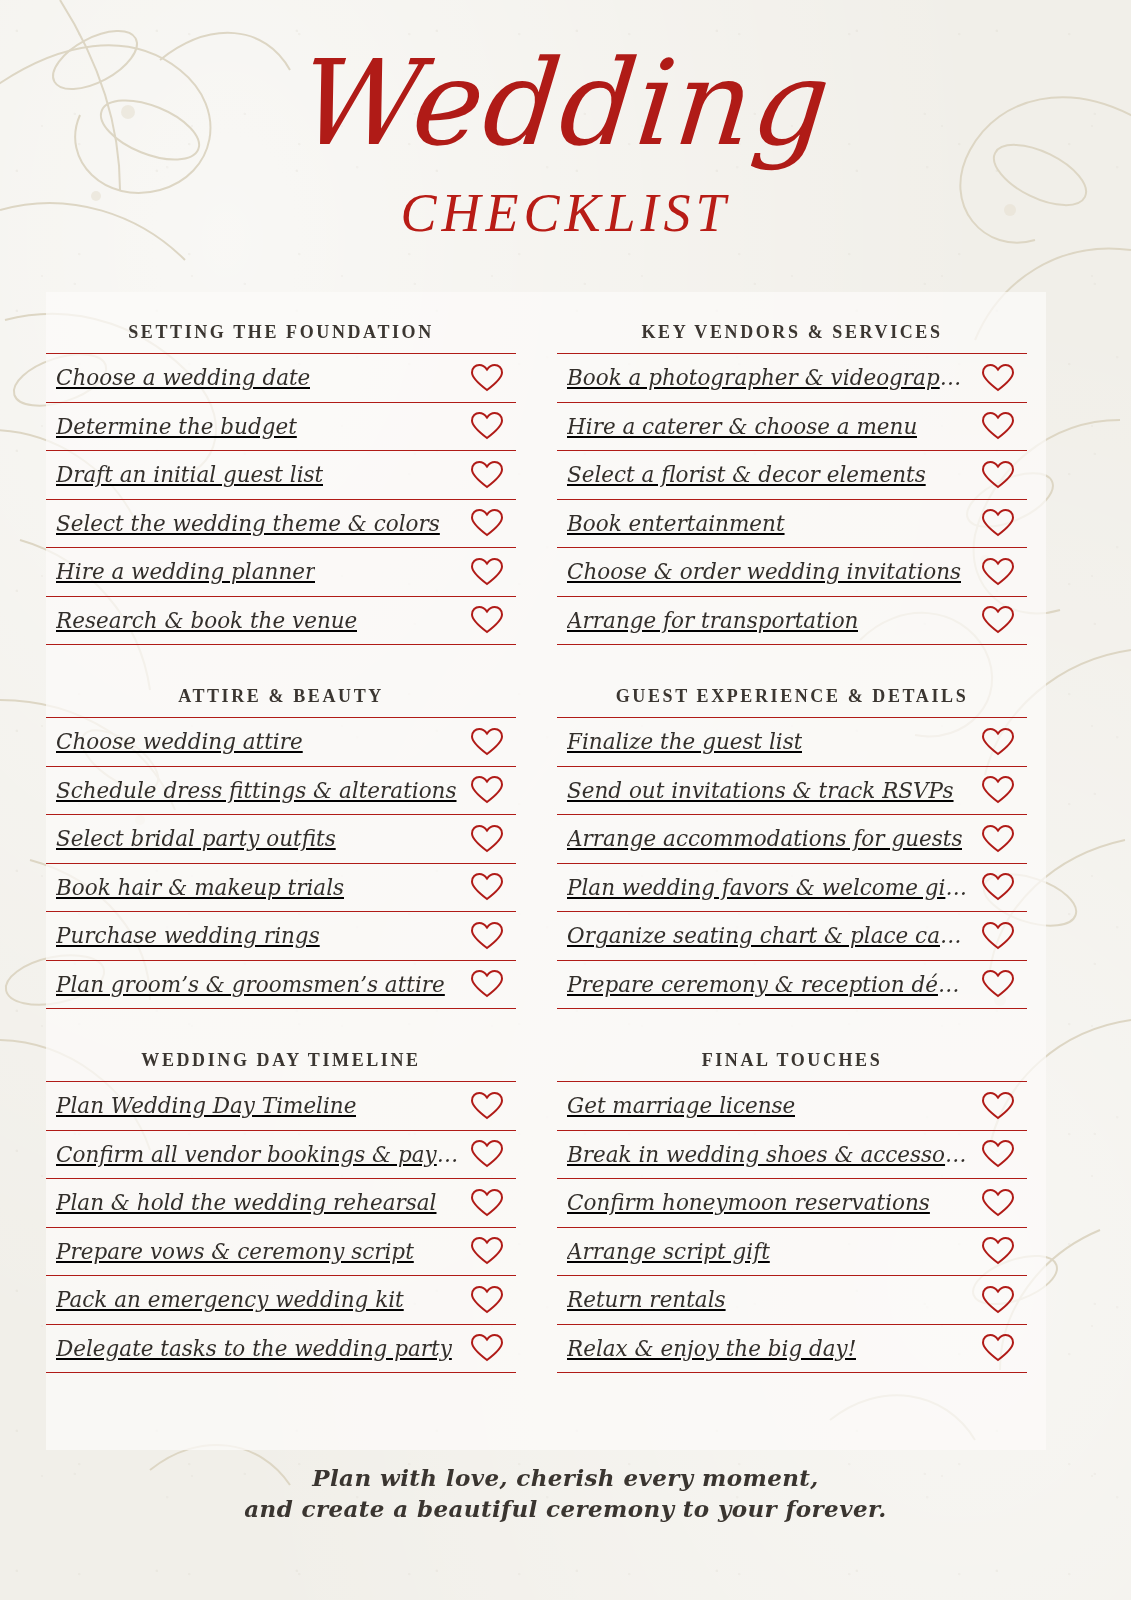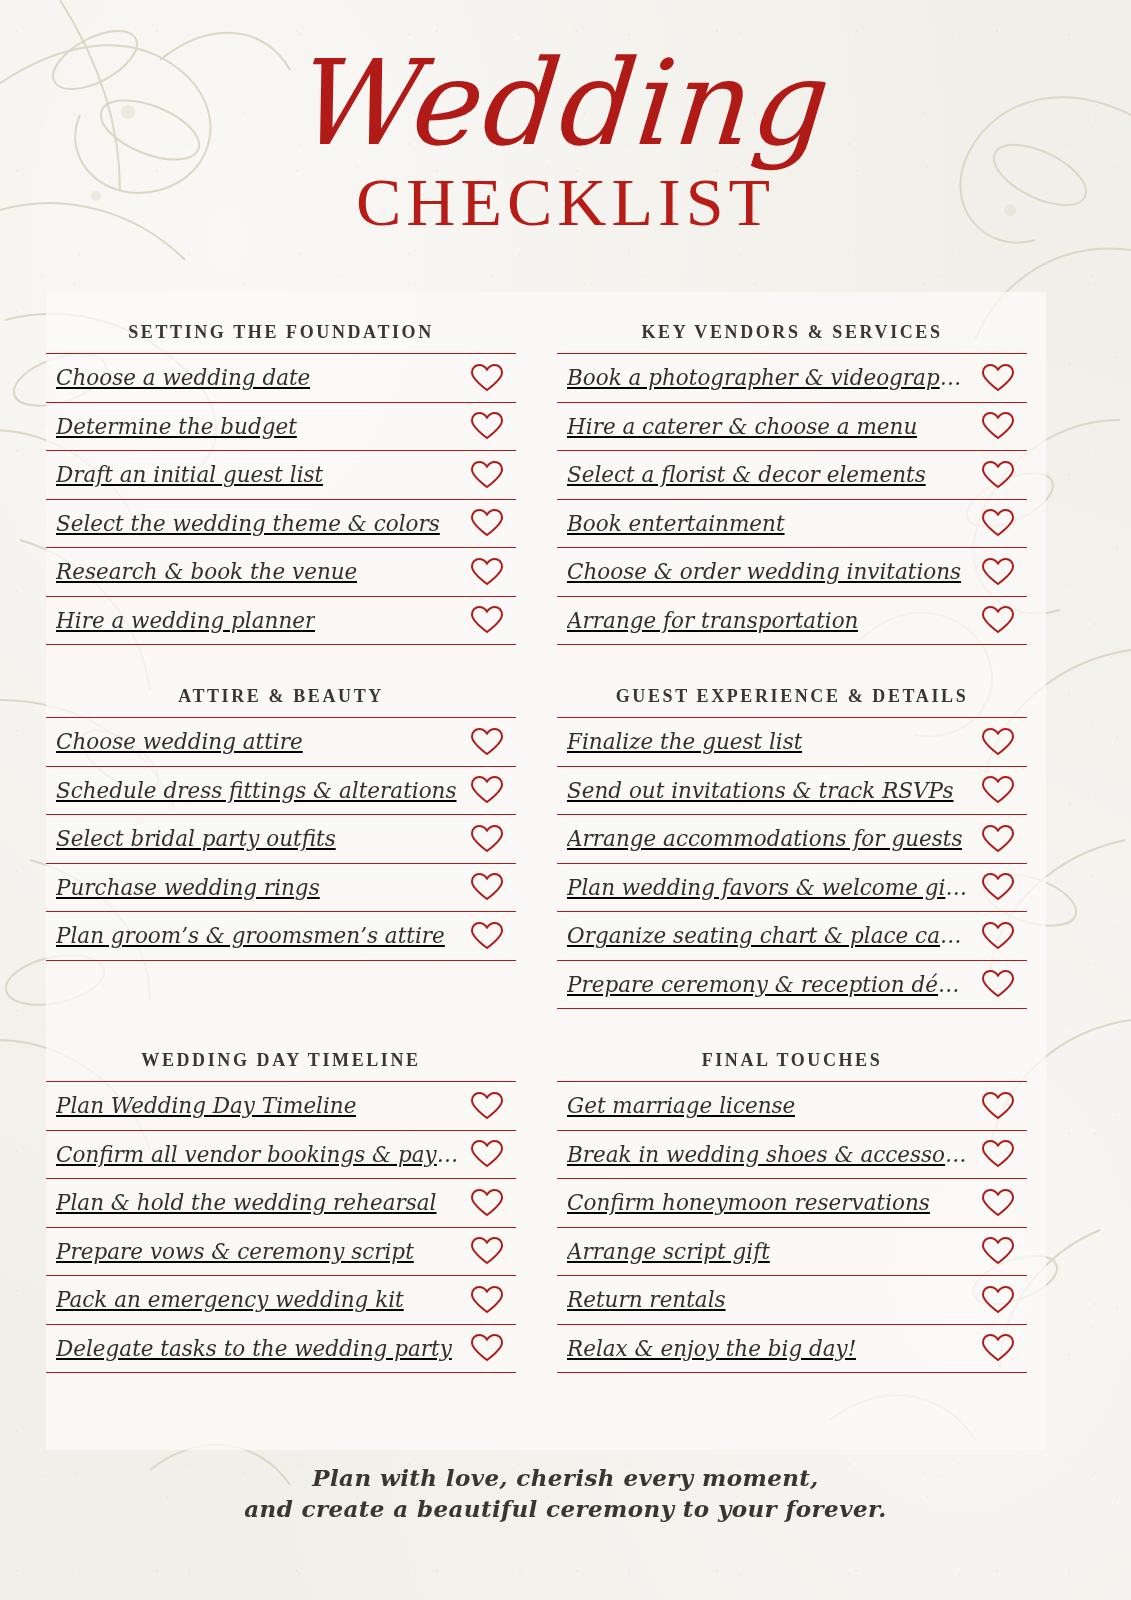--- a/index.html
+++ b/index.html
@@ -64,26 +64,27 @@
     font-family: "DejaVu Serif", serif;
     font-style: italic;
     font-weight: 400;
     font-size: 118px;
     line-height: 1.0;
     color: #b01b17;
     letter-spacing: 1px;
     transform: skewX(-6deg);
   }
   .title-block {
-    margin-top: 6px;
+    margin-top: 24px;
     font-family: "Liberation Serif", serif;
-    font-size: 68px;
+    font-size: 54px;
     letter-spacing: 5px;
     color: #b81c16;
     line-height: 1.0;
+    font-style: italic;
   }
 
   
   .grid {
     position: absolute;
     left: 46px;
     top: 322px;
     width: 1000px;
     display: grid;
     grid-template-columns: 470px 470px;
@@ -228,31 +229,31 @@
               <path d="M17 27 C 9 21, 2 15, 2 9.5 C 2 5, 5.4 2, 9.3 2 C 12.3 2, 15.1 3.9, 17 6.6 C 18.9 3.9, 21.7 2, 24.7 2 C 28.6 2, 32 5, 32 9.5 C 32 15, 25 21, 17 27 Z" fill="none" stroke="#b01b17" stroke-width="2"></path>
             </svg>
         </div>
         <div class="row">
           <span class="row-label">Select the wedding theme &amp; colors</span>
           <svg class="heart" viewBox="0 0 34 30">
               <path d="M17 27 C 9 21, 2 15, 2 9.5 C 2 5, 5.4 2, 9.3 2 C 12.3 2, 15.1 3.9, 17 6.6 C 18.9 3.9, 21.7 2, 24.7 2 C 28.6 2, 32 5, 32 9.5 C 32 15, 25 21, 17 27 Z" fill="none" stroke="#b01b17" stroke-width="2"></path>
             </svg>
         </div>
         <div class="row">
+          <span class="row-label">Hire a wedding planner</span>
+          <svg class="heart" viewBox="0 0 34 30">
+              <path d="M17 27 C 9 21, 2 15, 2 9.5 C 2 5, 5.4 2, 9.3 2 C 12.3 2, 15.1 3.9, 17 6.6 C 18.9 3.9, 21.7 2, 24.7 2 C 28.6 2, 32 5, 32 9.5 C 32 15, 25 21, 17 27 Z" fill="none" stroke="#b01b17" stroke-width="2"></path>
+            </svg>
+        </div>
+        <div class="row">
           <span class="row-label">Research &amp; book the venue</span>
           <svg class="heart" viewBox="0 0 34 30">
               <path d="M17 27 C 9 21, 2 15, 2 9.5 C 2 5, 5.4 2, 9.3 2 C 12.3 2, 15.1 3.9, 17 6.6 C 18.9 3.9, 21.7 2, 24.7 2 C 28.6 2, 32 5, 32 9.5 C 32 15, 25 21, 17 27 Z" fill="none" stroke="#b01b17" stroke-width="2"></path>
             </svg>
         </div>
-        <div class="row">
-          <span class="row-label">Hire a wedding planner</span>
-          <svg class="heart" viewBox="0 0 34 30">
-              <path d="M17 27 C 9 21, 2 15, 2 9.5 C 2 5, 5.4 2, 9.3 2 C 12.3 2, 15.1 3.9, 17 6.6 C 18.9 3.9, 21.7 2, 24.7 2 C 28.6 2, 32 5, 32 9.5 C 32 15, 25 21, 17 27 Z" fill="none" stroke="#b01b17" stroke-width="2"></path>
-            </svg>
-        </div>
       </div>
     </div>
 
     <div class="section">
       <div class="section-title">KEY VENDORS &amp; SERVICES</div>
       <div class="rows">
         <div class="row">
           <span class="row-label">Book a photographer &amp; videographer</span>
           <svg class="heart" viewBox="0 0 34 30">
               <path d="M17 27 C 9 21, 2 15, 2 9.5 C 2 5, 5.4 2, 9.3 2 C 12.3 2, 15.1 3.9, 17 6.6 C 18.9 3.9, 21.7 2, 24.7 2 C 28.6 2, 32 5, 32 9.5 C 32 15, 25 21, 17 27 Z" fill="none" stroke="#b01b17" stroke-width="2"></path>
@@ -301,20 +302,26 @@
             </svg>
         </div>
         <div class="row">
           <span class="row-label">Schedule dress fittings &amp; alterations</span>
           <svg class="heart" viewBox="0 0 34 30">
               <path d="M17 27 C 9 21, 2 15, 2 9.5 C 2 5, 5.4 2, 9.3 2 C 12.3 2, 15.1 3.9, 17 6.6 C 18.9 3.9, 21.7 2, 24.7 2 C 28.6 2, 32 5, 32 9.5 C 32 15, 25 21, 17 27 Z" fill="none" stroke="#b01b17" stroke-width="2"></path>
             </svg>
         </div>
         <div class="row">
           <span class="row-label">Select bridal party outfits</span>
+          <svg class="heart" viewBox="0 0 34 30">
+              <path d="M17 27 C 9 21, 2 15, 2 9.5 C 2 5, 5.4 2, 9.3 2 C 12.3 2, 15.1 3.9, 17 6.6 C 18.9 3.9, 21.7 2, 24.7 2 C 28.6 2, 32 5, 32 9.5 C 32 15, 25 21, 17 27 Z" fill="none" stroke="#b01b17" stroke-width="2"></path>
+            </svg>
+        </div>
+        <div class="row">
+          <span class="row-label">Book hair &amp; makeup trials</span>
           <svg class="heart" viewBox="0 0 34 30">
               <path d="M17 27 C 9 21, 2 15, 2 9.5 C 2 5, 5.4 2, 9.3 2 C 12.3 2, 15.1 3.9, 17 6.6 C 18.9 3.9, 21.7 2, 24.7 2 C 28.6 2, 32 5, 32 9.5 C 32 15, 25 21, 17 27 Z" fill="none" stroke="#b01b17" stroke-width="2"></path>
             </svg>
         </div>
         <div class="row">
           <span class="row-label">Purchase wedding rings</span>
           <svg class="heart" viewBox="0 0 34 30">
               <path d="M17 27 C 9 21, 2 15, 2 9.5 C 2 5, 5.4 2, 9.3 2 C 12.3 2, 15.1 3.9, 17 6.6 C 18.9 3.9, 21.7 2, 24.7 2 C 28.6 2, 32 5, 32 9.5 C 32 15, 25 21, 17 27 Z" fill="none" stroke="#b01b17" stroke-width="2"></path>
             </svg>
         </div>

